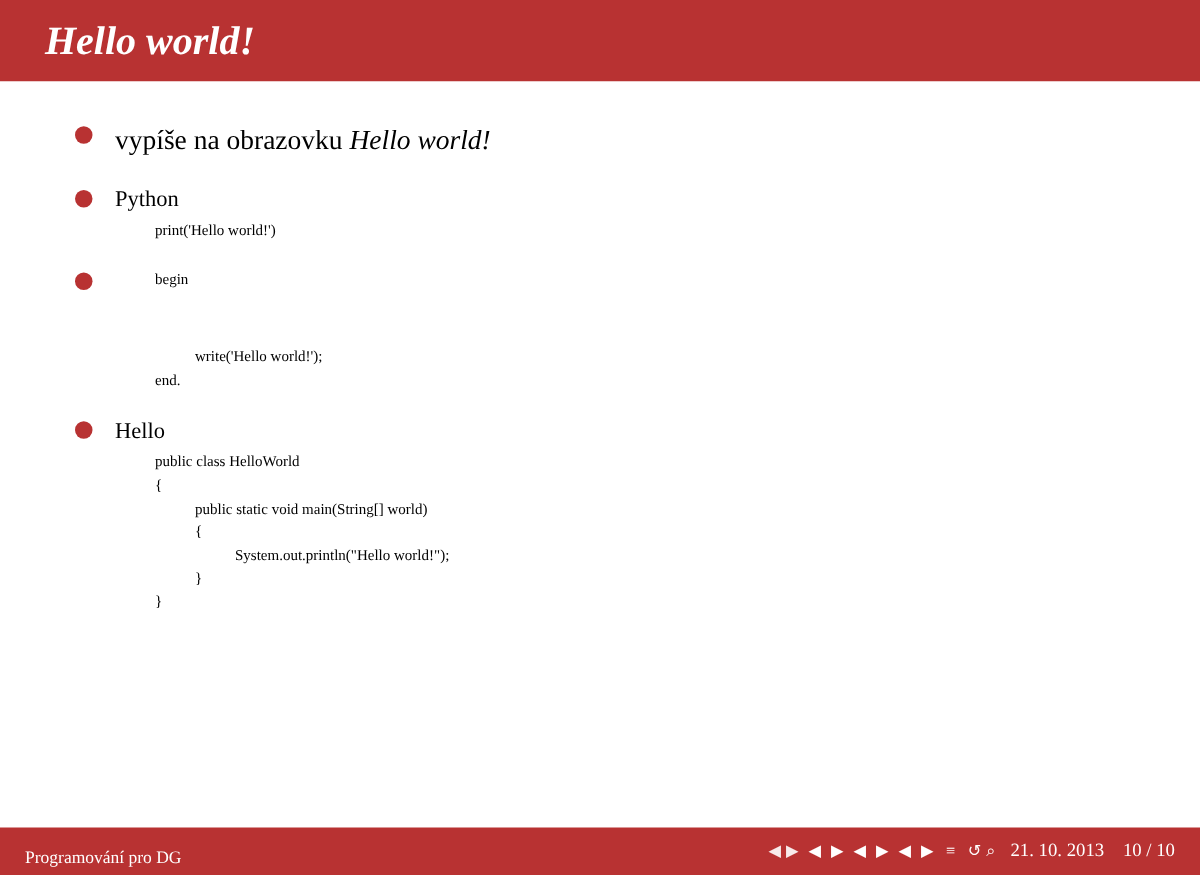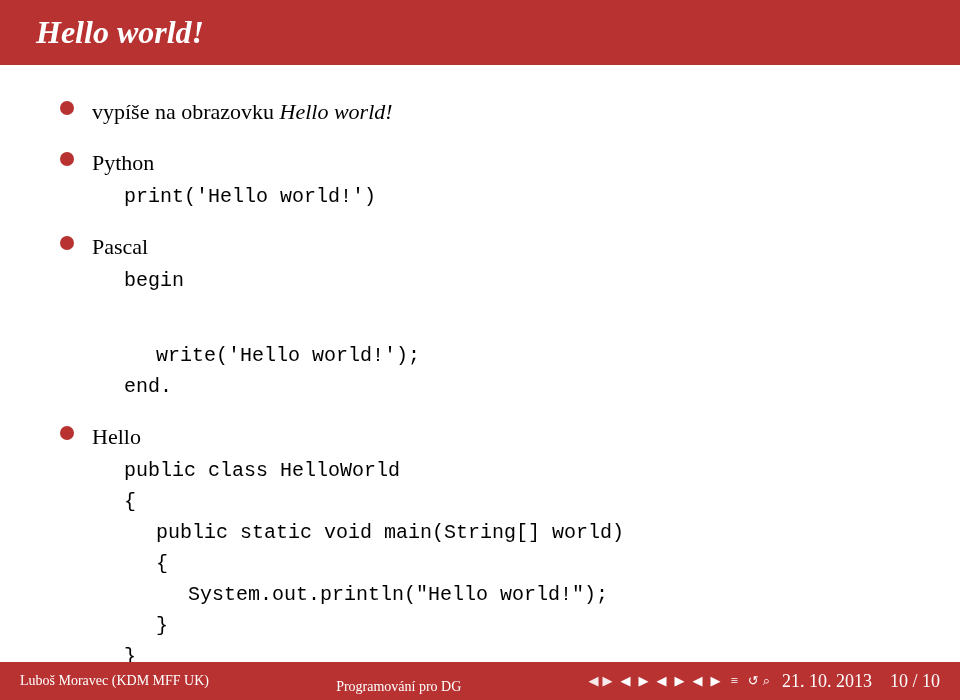--- a/index.html
+++ b/index.html
@@ -50,28 +50,28 @@
       margin-right: 18px;
       flex-shrink: 0;
     }
 
     .bullet-content {
       font-size: 22px;
       line-height: 1.5;
     }
 
     .bullet-label {
-      font-size: 22px;
+      font-size: 18px;
       font-weight: normal;
     }
 
     
     .code-block {
-      font-family: Liberation Mono, monospace;
-      font-size: 20px;
+      font-family: Liberation Serif, serif;
+      font-size: 12px;
       line-height: 1.55;
       margin-top: 2px;
       margin-left: 0;
     }
 
     .code-indent {
       padding-left: 32px;
     }
 
     
@@ -108,21 +108,21 @@
       gap: 4px;
       font-size: 13px;
     }
 
     .nav-icon {
       font-size: 13px;
       opacity: 0.9;
     }
 
     .page-info {
-      font-size: 18px;
+      font-size: 15px;
     }
   </style>
 </head>
 <body>
 
 <div class="header-bar">
   <span>Hello world!</span>
 </div>
 
 <div class="main-content">
@@ -140,21 +140,20 @@
       <div class="bullet-label">Python</div>
       <div class="code-block code-indent">
         print('Hello world!')
       </div>
     </div>
   </div>
 
   <div class="bullet-item">
     <div class="bullet-dot"></div>
     <div class="bullet-content">
-      <div class="bullet-label">Pascal</div>
       <div class="code-block code-indent">
         begin<br>
         <span class="code-indent" style="display:inline-block;margin-top:44px;">write('Hello world!');</span><br>
         end.
       </div>
     </div>
   </div>
 
   <div class="bullet-item">
     <div class="bullet-dot"></div>
@@ -168,21 +167,20 @@
         <span style="display:inline-block; padding-left:64px;">System.out.println("Hello world!");</span><br>
         <span style="display:inline-block; padding-left:32px;">}</span><br>
         }
       </div>
     </div>
   </div>
 
 </div>
 
 <div class="footer-bar">
-  <div class="footer-left">Luboš Moravec  (KDM MFF UK)</div>
   <div class="footer-center">Programování pro DG</div>
   <div class="footer-right">
     <div class="footer-nav-icons">
       <span class="nav-icon">◀</span>
       <span class="nav-icon">▶</span>
       <span style="margin: 0 4px;">◀</span>
       <span>▶</span>
       <span style="margin: 0 4px;">◀</span>
       <span>▶</span>
       <span style="margin: 0 4px;">◀</span>

